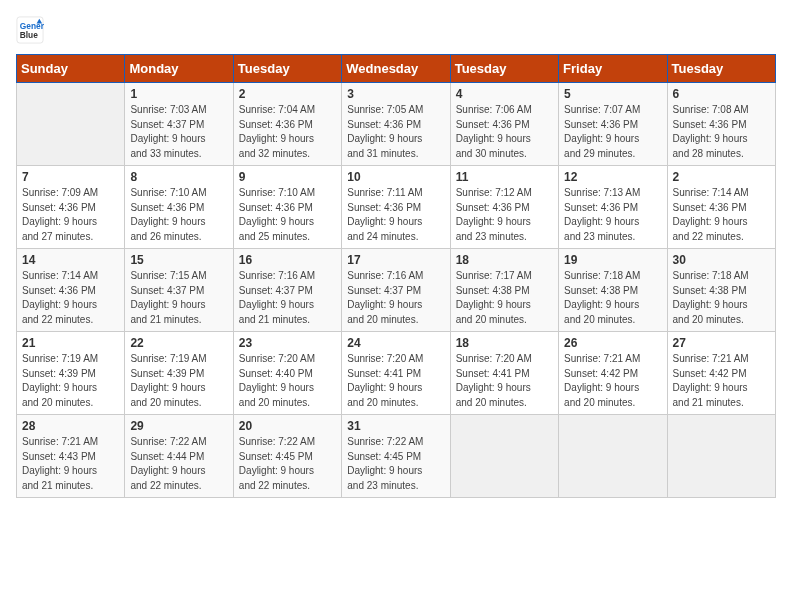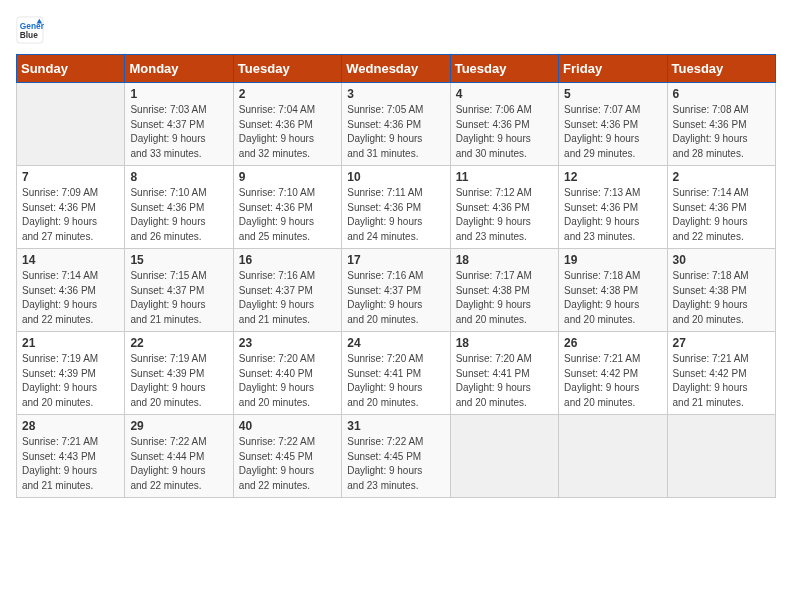--- a/index.html
+++ b/index.html
@@ -232,21 +232,21 @@
       <tr>
         <td>
           <span class="day-num">28</span>
           <div class="day-info">Sunrise: 7:21 AM<br>Sunset: 4:43 PM<br>Daylight: 9 hours<br>and 21 minutes.</div>
         </td>
         <td>
           <span class="day-num">29</span>
           <div class="day-info">Sunrise: 7:22 AM<br>Sunset: 4:44 PM<br>Daylight: 9 hours<br>and 22 minutes.</div>
         </td>
         <td>
-          <span class="day-num">40</span>
+          <span class="day-num">20</span>
           <div class="day-info">Sunrise: 7:22 AM<br>Sunset: 4:45 PM<br>Daylight: 9 hours<br>and 22 minutes.</div>
         </td>
         <td>
           <span class="day-num">31</span>
           <div class="day-info">Sunrise: 7:22 AM<br>Sunset: 4:45 PM<br>Daylight: 9 hours<br>and 23 minutes.</div>
         </td>
         <td class="empty-cell"></td>
         <td class="empty-cell"></td>
         <td class="empty-cell"></td>
       </tr>

